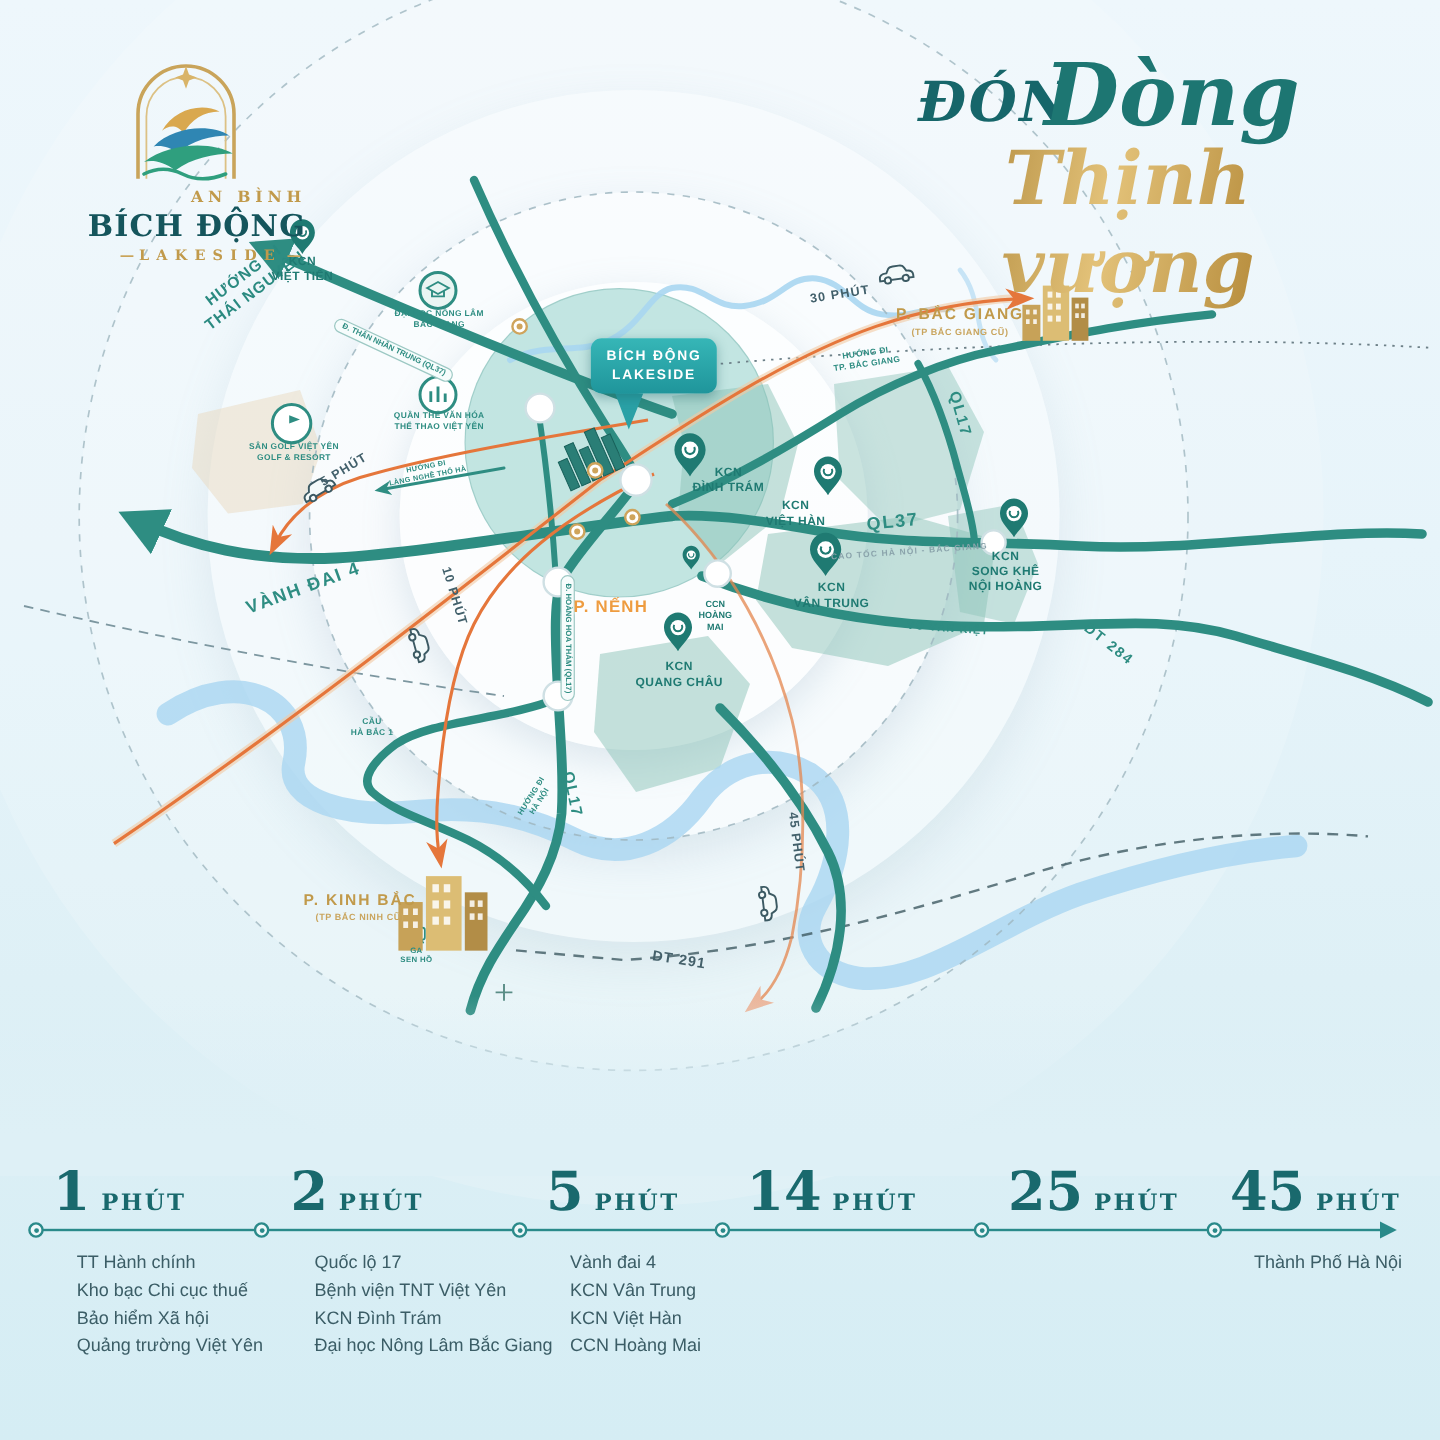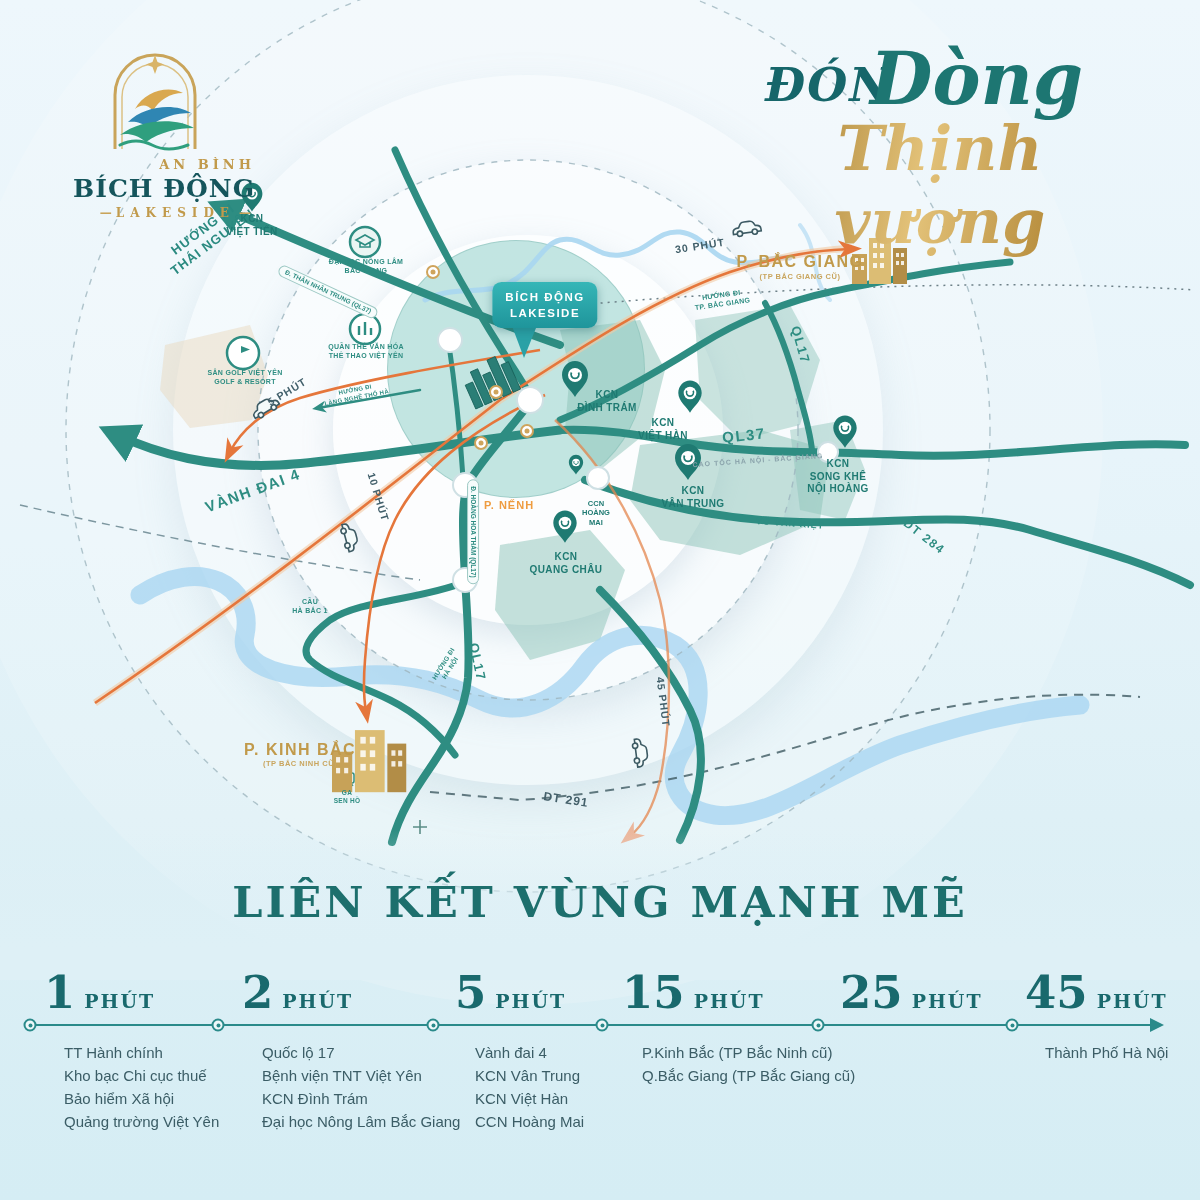--- a/index.html
+++ b/index.html
@@ -23,23 +23,23 @@
   .dir{font-weight:bold;font-size:13px;letter-spacing:1px;color:#2a8a80;}
   .kcn{font-weight:bold;font-size:10px;letter-spacing:.4px;color:#1f7a72;}
   .kcn-sm{font-weight:bold;font-size:7.5px;color:#1f7a72;}
   .roadlbl{font-weight:bold;font-size:13px;letter-spacing:1.5px;color:#2e8d82;}
   .roaddark{font-weight:bold;font-size:12px;letter-spacing:1px;color:#44606a;}
   .min{font-weight:bold;font-size:10.5px;letter-spacing:1px;color:#42606b;}
   .tiny{font-size:7px;font-weight:bold;color:#2e8d82;letter-spacing:.3px;}
   .tiny-gray{font-size:7px;color:#8aa3ab;letter-spacing:1px;font-weight:bold;}
   .pill{font-size:6.5px;color:#2e8d82;background:#f6fcfc;border:1px solid #9cc8c3;border-radius:7px;
     padding:1px 6px;white-space:nowrap;font-weight:bold;}
-  .gold-city{font-weight:bold;font-size:16px;letter-spacing:1.5px;color:#c19a4b;}
+  .gold-city{font-weight:bold;font-size:13px;letter-spacing:1.5px;color:#c19a4b;}
   .gold-sub{font-size:7.5px;color:#c9a55e;letter-spacing:.5px;font-weight:bold;}
-  .nenh{font-weight:bold;font-size:11px;color:#ee9c40;letter-spacing:1px;text-shadow:0 1px 2px rgba(255,255,255,.8);}
+  .nenh{font-weight:bold;font-size:14px;color:#ee9c40;letter-spacing:1px;text-shadow:0 1px 2px rgba(255,255,255,.8);}
   
   .badge{position:absolute;left:545px;top:305px;transform:translate(-50%,-50%);
     background:linear-gradient(180deg,#36b6b7,#1f959b);color:#fff;font-weight:bold;font-size:11.5px;
     letter-spacing:1.5px;padding:7px 13px;border-radius:9px;text-align:center;line-height:1.4;
     box-shadow:0 3px 9px rgba(20,90,95,.35);white-space:pre-line;}
   
   .logo{position:absolute;left:55px;top:35px;width:200px;text-align:right;}
   .logo .brand-top{font:700 13px "DejaVu Serif",serif;letter-spacing:4px;color:#c19a4b;margin-top:4px;}
   .logo .brand-main{font:700 25px "DejaVu Serif",serif;letter-spacing:1px;color:#15555c;margin-top:2px;}
   .logo .brand-sub{font:700 12px "DejaVu Serif",serif;letter-spacing:6px;color:#c19a4b;margin-top:3px;}
@@ -322,21 +322,20 @@
     <div class="brand-main">BÍCH ĐỘNG</div>
     <div class="brand-sub">LAKESIDE</div>
   </div>
 
   <div class="headline">
     <span class="hl1">ĐÓN</span>
     <span class="hl2">Dòng</span>
     <span class="hl3">Thịnh vượng</span>
   </div>
 
-  <div class="sec-title">LIÊN KẾT VÙNG MẠNH MẼ</div>
 
   <div class="tl-line"></div>
   <div class="tl-arrow"></div>
   <span class="tl-dot" style="left:30px"></span>
   <span class="tl-dot" style="left:218px"></span>
   <span class="tl-dot" style="left:433px"></span>
   <span class="tl-dot" style="left:602px"></span>
   <span class="tl-dot" style="left:818px"></span>
   <span class="tl-dot" style="left:1012px"></span>
 
@@ -371,27 +370,23 @@
       </div>
     <div class="tl-list">
       <div>Vành đai 4</div>
       <div>KCN Vân Trung</div>
       <div>KCN Việt Hàn</div>
       <div>CCN Hoàng Mai</div>
     </div>
   </div>
   <div class="tl-col" style="left:622px">
     <div class="tl-head">
-        <span class="tl-num">15</span>
-        <span class="tl-unit">PHÚT</span>
-      </div>
-    <div class="tl-list">
-      <div>P.Kinh Bắc (TP Bắc Ninh cũ)</div>
-      <div>Q.Bắc Giang (TP Bắc Giang cũ)</div>
-    </div>
+        <span class="tl-num">14</span>
+        <span class="tl-unit">PHÚT</span>
+      </div>
   </div>
   <div class="tl-col" style="left:840px">
     <div class="tl-head">
         <span class="tl-num">25</span>
         <span class="tl-unit">PHÚT</span>
       </div>
   </div>
   <div class="tl-col" style="left:1025px">
     <div class="tl-head">
         <span class="tl-num">45</span>

